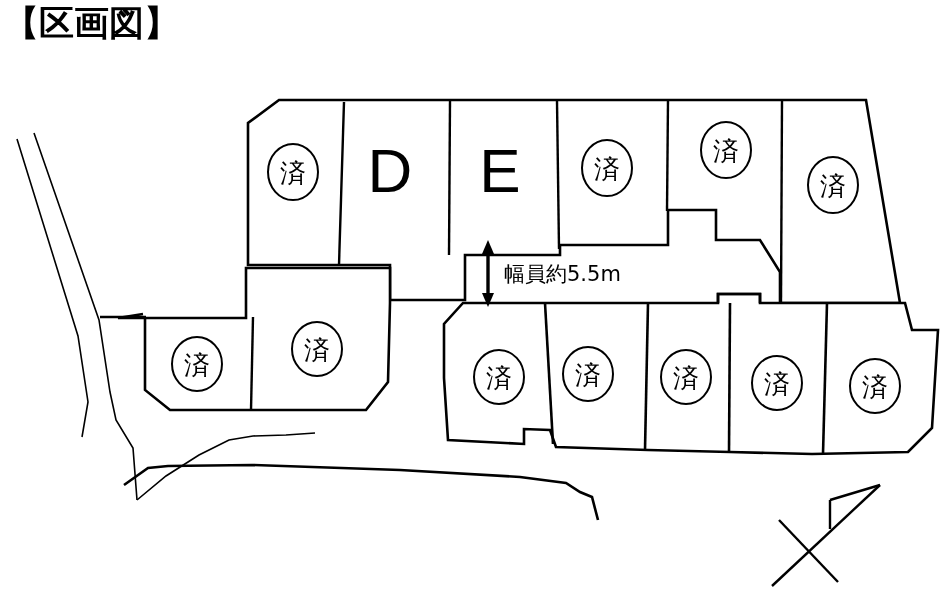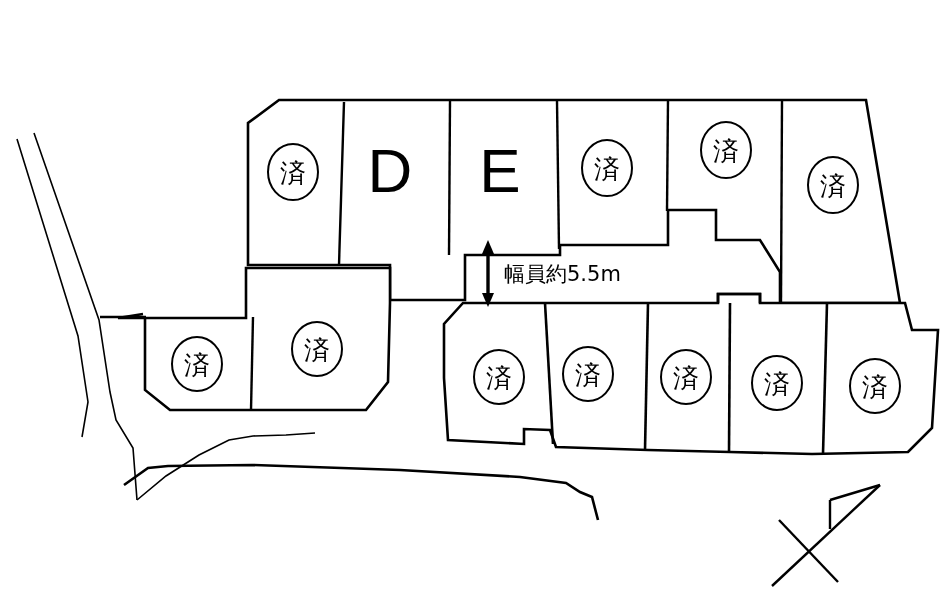--- a/index.html
+++ b/index.html
@@ -50,20 +50,21 @@
     font-family: "DejaVu Sans", sans-serif;
     font-size: 21px;
     fill: #000000;
   }
 </style>
 </head>
 <body>
 
 <div id="page">
 
+  <div id="map-title">【区画図】</div>
 
   <svg id="map-svg" width="945" height="614" viewBox="0 0 945 614">
 
     <g fill="none" stroke="#000000" stroke-width="1.6" stroke-linejoin="miter" stroke-linecap="butt">
 
       <path d="M 17,139 L 78,336 L 88,402 L 82,437"></path>
 
       <path d="M 34,133 L 99,320 L 110,392 L 116,420 L 133,448 L 137,500"></path>
 
       <path d="M 137,500 L 166,476 L 199,455 L 229,440 L 253,436 L 286,435 L 315,433"></path>

